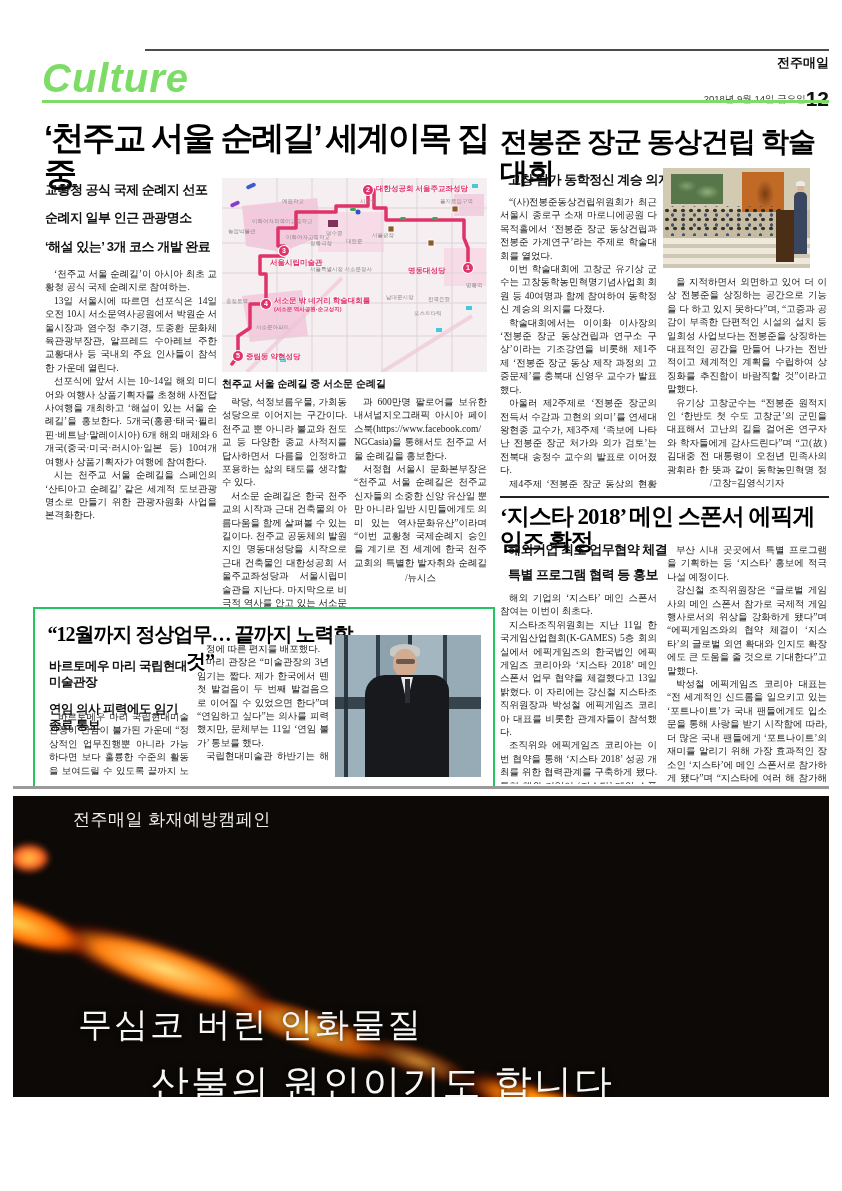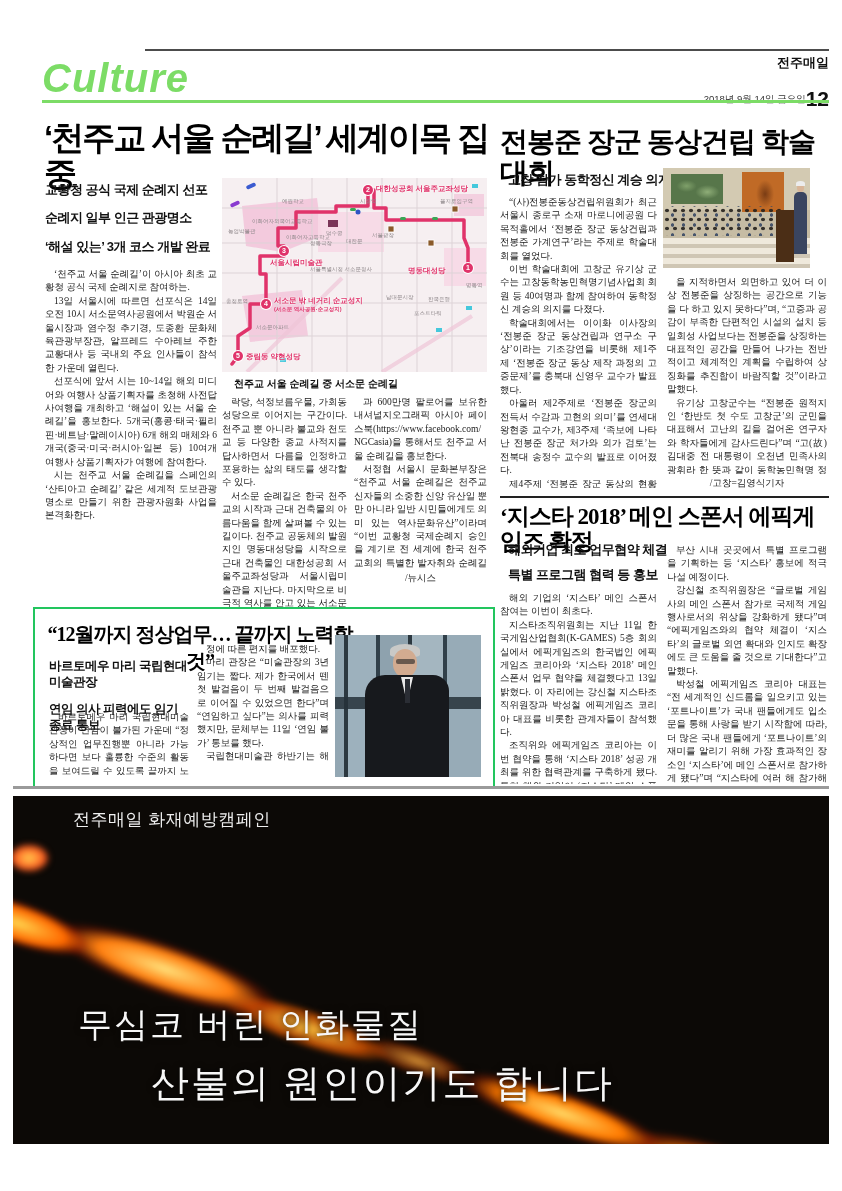--- a/index.html
+++ b/index.html
@@ -26,21 +26,21 @@
   .byline{font:9.5px "Liberation Serif",serif;text-align:center;color:#1a1a1a;}
   .rule-thin{background:#222;height:2px;}
   
   .map{left:222px;top:178px;width:265px;height:194px;background:#f6eff1;overflow:hidden;}
   .map svg{position:absolute;left:0;top:0;}
   .maplbl{position:absolute;font:5.5px "Liberation Sans",sans-serif;color:#8f888b;white-space:nowrap;}
   .redlbl{position:absolute;font:bold 7.5px "Liberation Sans",sans-serif;color:#e0336a;white-space:nowrap;text-shadow:0 0 2px #fff,0 0 2px #fff;}
   .redsub{position:absolute;font:bold 5.5px "Liberation Sans",sans-serif;color:#e0336a;white-space:nowrap;}
   .stop{position:absolute;width:10px;height:10px;border-radius:50%;background:#e0336a;color:#fff;
         font:bold 7px/10px "Liberation Sans",sans-serif;text-align:center;box-shadow:0 0 0 1px #fff;}
-  .map-caption{left:222px;top:377px;width:265px;font:bold 10px "Liberation Sans",sans-serif;color:#111;margin-left:12px;}
+  .map-caption{left:222px;top:377px;width:265px;font:bold 10px "Liberation Sans",sans-serif;color:#111;}
   
   .jbj-photo{left:663px;top:168px;width:147px;height:100px;background:#c6bca4;overflow:hidden;}
   .jbj-wall{left:0;top:0;width:100%;height:42%;background:#d3cab2;}
   .jbj-art-green{left:8px;top:6px;width:52px;height:30px;background:#57764a;
       background-image:radial-gradient(10px 6px at 30% 40%,#7fa06a,transparent),radial-gradient(12px 7px at 70% 60%,#8fae78,transparent);}
   .jbj-art-orange{right:26px;top:4px;width:42px;height:40px;background:#c06a26;
       background-image:radial-gradient(9px 14px at 55% 55%,#7a3c14,transparent);}
   .jbj-crowd{left:0;top:38%;width:80%;height:30%;
       background-image:radial-gradient(circle,#26221e 1.6px,transparent 2.1px),radial-gradient(circle,#3a4a66 1.4px,transparent 2px);
       background-size:8px 9px,11px 10px;background-position:0 0,4px 4px;opacity:.9;}
@@ -57,21 +57,21 @@
       background:linear-gradient(90deg,#93a7b3 0 6%,#2c3840 6% 9%,#9db1bd 9% 28%,#31404a 28% 31%,#8ea2ae 31% 50%,#2c3840 50% 53%,#a4b6c0 53% 74%,#31404a 74% 77%,#97abb7 77% 100%);}
   .mus-band{left:0;top:44%;width:100%;height:8%;background:#26313a;opacity:.85;}
   .mus-head{left:58px;top:14px;width:24px;height:28px;border-radius:50% 50% 46% 46%;background:#d2ab90;}
   .mus-hair{left:55px;top:9px;width:30px;height:13px;border-radius:50% 50% 20% 20%;background:#c9c9c7;}
   .mus-glasses{left:61px;top:24px;width:19px;height:5px;background:rgba(35,35,35,.6);border-radius:2px;}
   .mus-body{left:30px;top:40px;width:84px;height:102px;background:#17191d;border-radius:20px 16px 0 0;}
   .mus-shirt{left:66px;top:42px;width:12px;height:26px;background:#e9e9e9;clip-path:polygon(0 0,100% 0,50% 100%);}
   .mus-tie{left:70px;top:44px;width:5px;height:24px;background:#2a2d34;}
   
   .foot-rule{left:13px;top:786px;width:816px;height:3px;background:#9a9a9a;}
-  .campaign{left:13px;top:796px;width:816px;height:348px;background:#0c0906;overflow:hidden;}
+  .campaign{left:13px;top:796px;width:816px;height:301px;background:#0c0906;overflow:hidden;}
   .camp-label{left:60px;top:12px;font:17px "Liberation Sans",sans-serif;color:#efefef;letter-spacing:0.5px;}
   .fire-band{left:-30px;top:52px;width:960px;height:120px;transform:rotate(19deg);transform-origin:0 0;
       filter:blur(2.5px);
       background:
         radial-gradient(90px 26px at 6% 50%,#ffd34d,#ff6a00 55%,rgba(200,40,0,.35) 75%,transparent 85%),
         radial-gradient(140px 30px at 22% 46%,#ffe07a,#ff7f10 50%,rgba(180,30,0,.3) 75%,transparent 88%),
         radial-gradient(110px 24px at 38% 54%,#ffc23e,rgba(235,90,0,.75) 55%,transparent 80%),
         radial-gradient(70px 18px at 50% 50%,rgba(255,170,60,.8),rgba(200,60,0,.4) 60%,transparent 80%),
         radial-gradient(130px 26px at 66% 52%,#ffd966,#ff7a00 50%,rgba(190,40,0,.35) 72%,transparent 85%),
         radial-gradient(150px 32px at 86% 55%,#fff0a0,#ff8c00 45%,rgba(200,50,0,.4) 70%,transparent 85%),
@@ -149,21 +149,21 @@
       <circle cx="136" cy="34" r="2.5" fill="#2f54c4"></circle>
     </svg>
     <span class="stop" style="left:241px;top:85px;">1</span>
     <span class="stop" style="left:141px;top:7px;">2</span>
     <span class="stop" style="left:57px;top:68px;">3</span>
     <span class="stop" style="left:39px;top:121px;">4</span>
     <span class="stop" style="left:11px;top:173px;">5</span>
     <span class="redlbl" style="left:154px;top:6px;">대한성공회 서울주교좌성당</span>
     <span class="redlbl" style="left:48px;top:80px;">서울시립미술관</span>
     <span class="redlbl" style="left:186px;top:88px;">명동대성당</span>
-    <span class="redlbl" style="left:52px;top:118px;">서소문 밖 네거리 순교성지</span>
+    <span class="redlbl" style="left:52px;top:118px;">서소문 밖 네거리 학술대회를</span>
     <span class="redsub" style="left:52px;top:128px;">(서소문 역사공원·순교성지)</span>
     <span class="redlbl" style="left:24px;top:174px;">중림동 약현성당</span>
     <span class="maplbl" style="left:6px;top:50px;">농업박물관</span>
     <span class="maplbl" style="left:60px;top:20px;">예원학교</span>
     <span class="maplbl" style="left:30px;top:40px;">이화여자외국어고등학교</span>
     <span class="maplbl" style="left:64px;top:56px;">이화여자고등학교</span>
     <span class="maplbl" style="left:88px;top:62px;">정동극장</span>
     <span class="maplbl" style="left:104px;top:52px;">덕수궁</span>
     <span class="maplbl" style="left:124px;top:60px;">대한문</span>
     <span class="maplbl" style="left:150px;top:54px;">서울광장</span>

